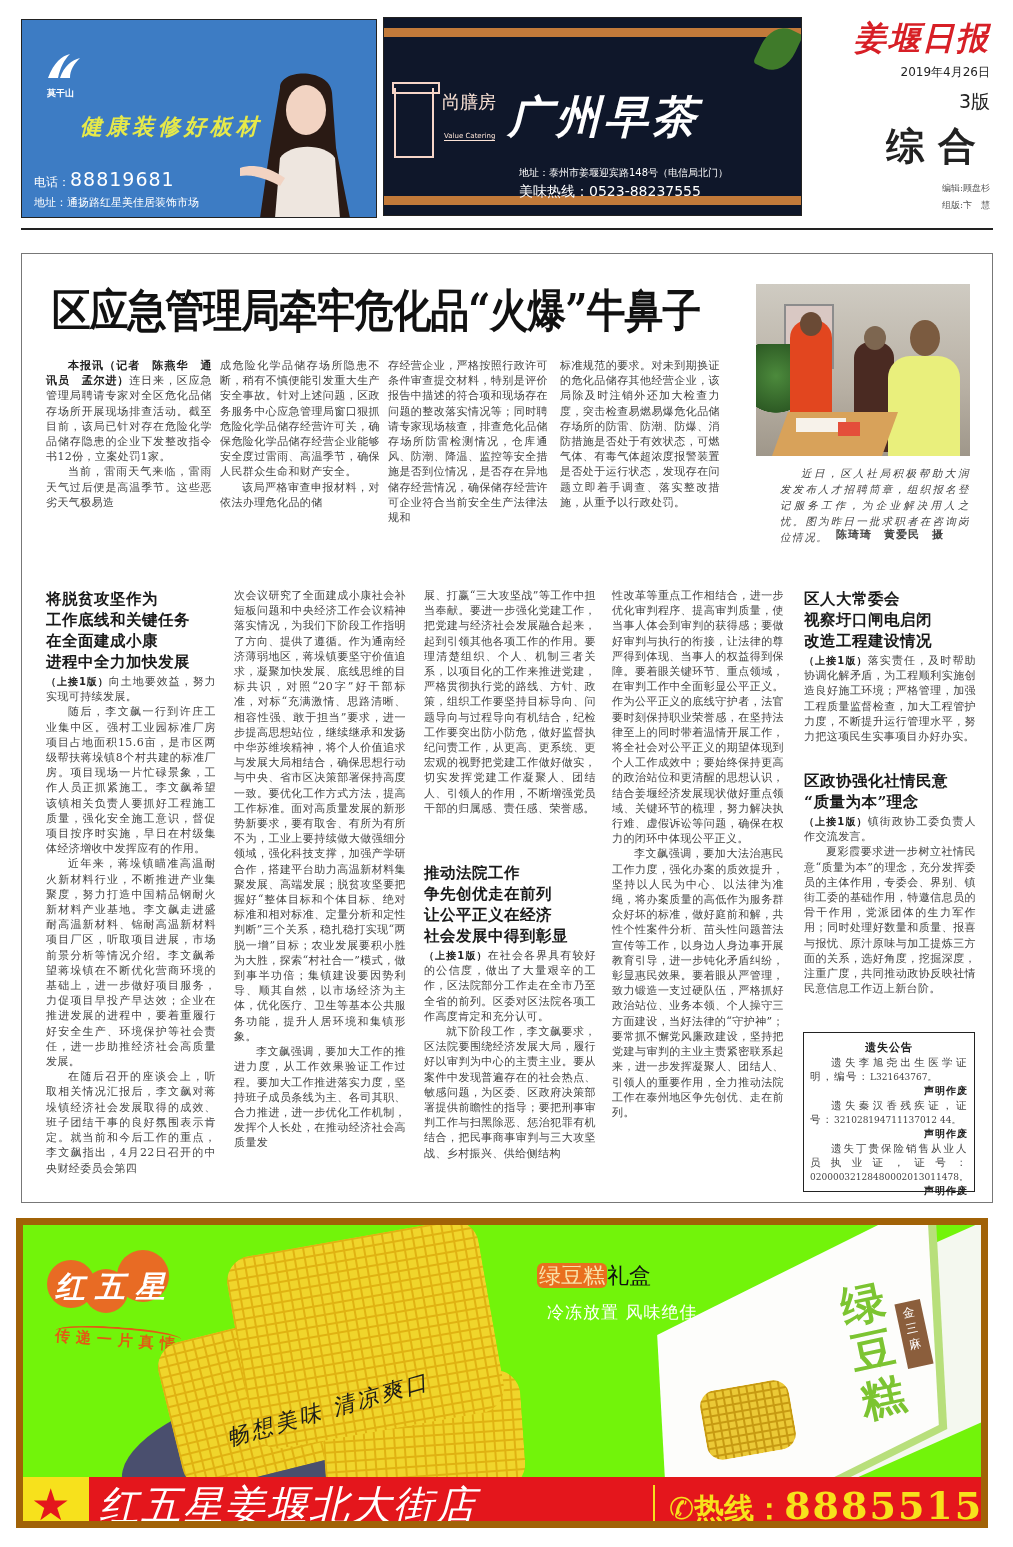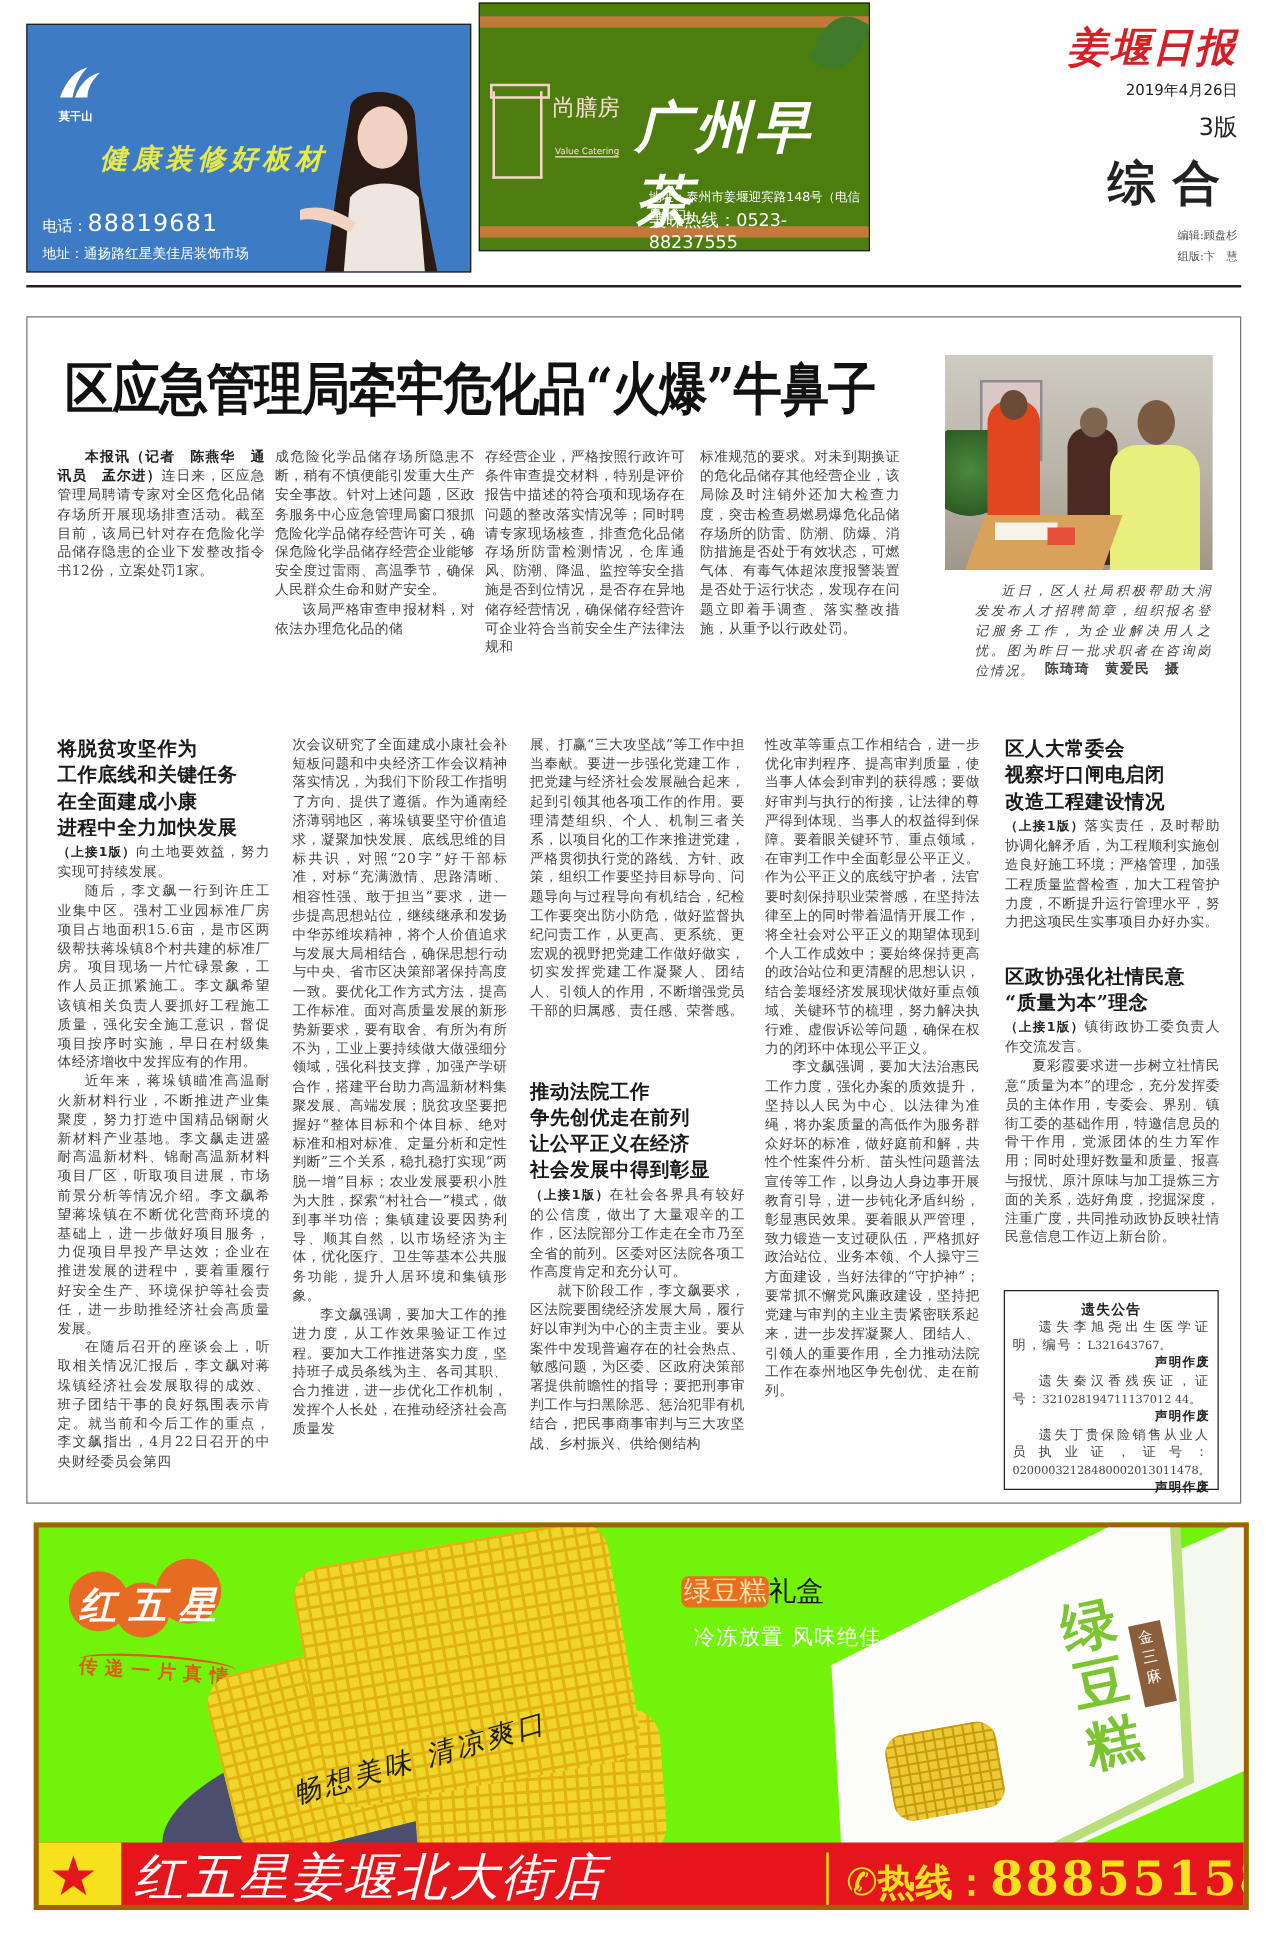--- a/index.html
+++ b/index.html
@@ -11,21 +11,21 @@
 #ad1{left:21px;top:19px;width:356px;height:199px;background:#3d7cc4;border:1px solid #222;overflow:hidden}
 #ad1 .logo-mark{position:absolute;left:22px;top:32px;width:40px;height:30px}
 #ad1 .logo-small{position:absolute;left:25px;top:67px;font-family:"DejaVu Sans",sans-serif;font-size:9px;color:#fff;font-weight:bold}
 #ad1 .brand{position:absolute;left:74px;top:30px;font-family:"DejaVu Sans",sans-serif;font-size:34px;font-weight:bold;color:#fff;letter-spacing:1px}
 #ad1 .slogan{position:absolute;left:58px;top:92px;font-family:"DejaVu Serif",serif;font-size:22px;font-style:italic;color:#e6e94a;letter-spacing:4px;font-weight:bold}
 #ad1 .phone{position:absolute;left:12px;top:148px;font-family:"DejaVu Sans",sans-serif;color:#fff;font-size:12px}
 #ad1 .phone b{font-size:19px;font-weight:normal;letter-spacing:1px}
 #ad1 .addr{position:absolute;left:12px;top:175px;font-family:"DejaVu Sans",sans-serif;color:#fff;font-size:11px}
 #ad1 .model{position:absolute;right:6px;top:48px;width:130px;height:150px}
 
-#ad2{left:383px;top:2px;width:313px;height:199px;background:#4d7c0f;border:1px solid #222;overflow:hidden}
+#ad2{left:383px;top:17px;width:419px;height:199px;background:#0f172a;border:1px solid #222;overflow:hidden}
 #ad2 .stripe{position:absolute;left:0;width:100%;height:9px;background:#c27a3a}
 #ad2 .emblem{position:absolute;left:10px;top:70px;width:40px;height:70px;border:2px solid #f6d5c8;border-top:none}
 #ad2 .emblem:before{content:"";position:absolute;left:-4px;top:-6px;width:44px;height:8px;border:2px solid #f6d5c8}
 #ad2 .sub-brand{position:absolute;left:58px;top:74px;font-family:"DejaVu Sans",sans-serif;color:#fbe3d6;font-size:18px;line-height:20px;width:60px}
 #ad2 .sub-en{position:absolute;left:60px;top:114px;font-family:"DejaVu Sans",sans-serif;color:#fbe3d6;font-size:7px;border-bottom:1px solid #fbe3d6}
 #ad2 .title{position:absolute;left:124px;top:70px;font-family:"DejaVu Serif",serif;font-size:44px;font-weight:bold;color:#fff;letter-spacing:4px;font-style:italic}
 #ad2 .addr{position:absolute;left:135px;top:148px;font-family:"DejaVu Sans",sans-serif;font-size:10px;color:#fff}
 #ad2 .hot{position:absolute;left:135px;top:165px;font-family:"DejaVu Sans",sans-serif;font-size:14px;color:#fff}
 #ad2 .leaf{position:absolute;right:6px;top:8px;width:34px;height:46px;background:#3f7a2a;border-radius:60% 10% 60% 10%;transform:rotate(25deg)}
 
@@ -72,21 +72,21 @@
 .credit{position:absolute;left:836px;top:527px;font-family:"DejaVu Sans",sans-serif;font-weight:bold;font-size:11px;color:#444;letter-spacing:1px;white-space:pre}
 
 
 #notice{left:803px;top:1032px;width:172px;height:160px;border:1px solid #222;padding:8px 6px;font-size:10.5px;color:#444;line-height:14px}
 #notice .nt{text-align:center;font-family:"DejaVu Sans",sans-serif;font-weight:bold;color:#222;font-size:11px;letter-spacing:1px}
 #notice .nb{text-indent:2em;letter-spacing:1.5px;text-align:justify}
 #notice .num{font-size:9px;letter-spacing:0}
 #notice .ns{text-align:right;font-family:"DejaVu Sans",sans-serif;font-weight:bold;color:#222;letter-spacing:1px;font-size:10px}
 
 
-#ad3{left:27px;top:1218px;width:972px;height:310px;background:#72f40a;border:4px solid #a16207;overflow:hidden}
+#ad3{left:16px;top:1218px;width:972px;height:310px;background:#72f40a;border:7px solid #a16207;overflow:hidden}
 #ad3 .logo1{position:absolute;left:24px;top:35px;width:48px;height:48px;border-radius:50%;background:#e86b24}
 #ad3 .logo2{position:absolute;left:61px;top:44px;width:44px;height:44px;border-radius:50%;background:#e86b24}
 #ad3 .logo3{position:absolute;left:94px;top:25px;width:52px;height:52px;border-radius:50%;background:#e86b24}
 #ad3 .logo-text{position:absolute;left:32px;top:42px;font-family:"DejaVu Serif",serif;font-size:30px;color:#fff;letter-spacing:10px;font-style:italic;font-weight:bold}
 #ad3 .tagline{position:absolute;left:32px;top:102px;font-family:"DejaVu Serif",serif;font-size:15px;color:#e35a14;letter-spacing:6px;font-weight:bold;border-top:2px solid #e35a14;padding-top:2px;border-radius:50% 50% 0 0 / 8px 8px 0 0;transform:rotate(4deg)}
 #ad3 .plate{position:absolute;left:95px;top:160px;width:310px;height:120px;border-radius:50%;background:#4a4f6e;transform:rotate(-14deg)}
 #ad3 .cake{position:absolute;border-radius:26px;background-color:#f0d52b;background-image:linear-gradient(#e0b212 2px,transparent 2px),linear-gradient(90deg,#e0b212 2px,transparent 2px);background-size:10px 10px}
 #ad3 .c1{left:145px;top:100px;width:175px;height:150px;transform:rotate(-14deg)}
 #ad3 .c2{left:215px;top:12px;width:255px;height:195px;transform:rotate(-10deg)}
 #ad3 .c3{left:300px;top:150px;width:200px;height:120px;transform:rotate(-4deg)}
@@ -149,20 +149,21 @@
 </div>
 
 <div id="topline" class="abs"></div>
 
 <div id="frame" class="abs"></div>
 
 <div class="abs headline">区应急管理局牵牢危化品“火爆”牛鼻子</div>
 
 <div class="col" style="left:46px;top:358px;width:166px">
   <p class="lead"><b>本报讯（记者　陈燕华　通讯员　孟尔进）</b><span>连日来，区应急管理局聘请专家对全区危化品储存场所开展现场排查活动。截至目前，该局已针对存在危险化学品储存隐患的企业下发整改指令书12份，立案处罚1家。</span></p>
+  <p>当前，雷雨天气来临，雷雨天气过后便是高温季节。这些恶劣天气极易造</p>
 </div>
 <div class="col" style="left:220px;top:358px;width:160px">
   <p class="noind">成危险化学品储存场所隐患不断，稍有不慎便能引发重大生产安全事故。针对上述问题，区政务服务中心应急管理局窗口狠抓危险化学品储存经营许可关，确保危险化学品储存经营企业能够安全度过雷雨、高温季节，确保人民群众生命和财产安全。</p>
   <p>该局严格审查申报材料，对依法办理危化品的储</p>
 </div>
 <div class="col" style="left:388px;top:358px;width:160px">
   <p class="noind">存经营企业，严格按照行政许可条件审查提交材料，特别是评价报告中描述的符合项和现场存在问题的整改落实情况等；同时聘请专家现场核查，排查危化品储存场所防雷检测情况，仓库通风、防潮、降温、监控等安全措施是否到位情况，是否存在异地储存经营情况，确保储存经营许可企业符合当前安全生产法律法规和</p>
 </div>
 <div class="col" style="left:560px;top:358px;width:160px">
   <p class="noind">标准规范的要求。对未到期换证的危化品储存其他经营企业，该局除及时注销外还加大检查力度，突击检查易燃易爆危化品储存场所的防雷、防潮、防爆、消防措施是否处于有效状态，可燃气体、有毒气体超浓度报警装置是否处于运行状态，发现存在问题立即着手调查、落实整改措施，从重予以行政处罚。</p>

